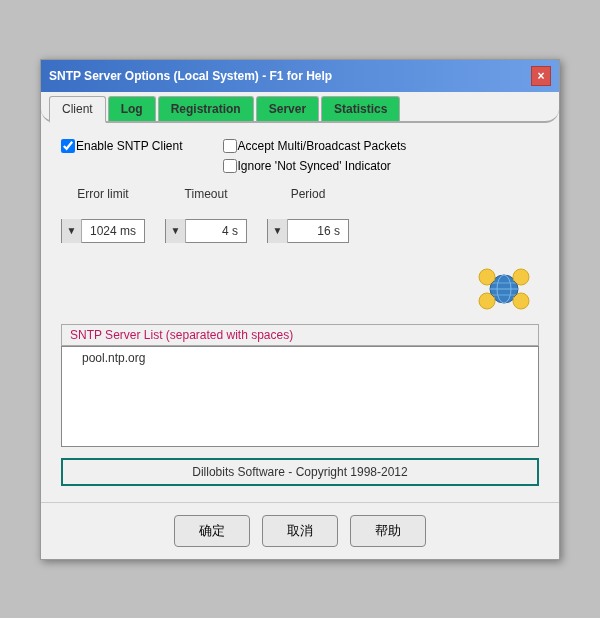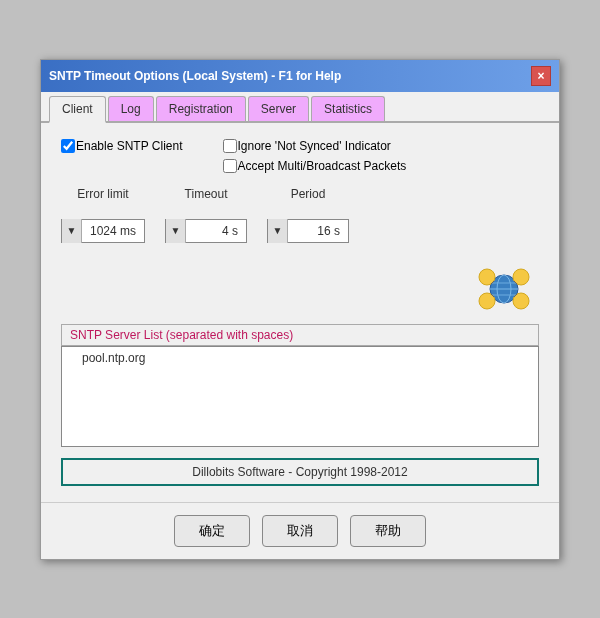--- a/index.html
+++ b/index.html
@@ -46,31 +46,33 @@
       justify-content: center;
       font-weight: bold;
     }
 
     .tab-bar {
       display: flex;
       background: #f0f0f0;
       border-bottom: 2px solid #aaa;
       padding: 4px 8px 0 8px;
       gap: 2px;
+      border-radius: 14px;
     }
 
     .tab {
       padding: 5px 12px;
       border: 1px solid #aaa;
       border-bottom: none;
-      background: #f0abfc;
+      background: #22c55e;
       cursor: pointer;
       font-size: 12px;
       border-radius: 3px 3px 0 0;
       color: #333;
+      font-weight: bold;
     }
 
     .tab.active {
       background: #f0f0f0;
       border-bottom: 2px solid #f0f0f0;
       margin-bottom: -2px;
       font-weight: normal;
     }
 
     .content {
@@ -219,21 +221,21 @@
       background: #f0f0f0;
       display: block;
     }
   </style>
 </head>
 <body>
 
 <div class="window">
 
   <div class="title-bar">
-    <span>SNTP Timeout Options (Local System) - F1 for Help</span>
+    <span>SNTP Server Options (Local System) - F1 for Help</span>
     <div class="title-bar-close">×</div>
   </div>
 
   <div class="tab-bar">
     <div class="tab active">
       <span>Client</span>
     </div>
     <div class="tab">
       <span>Log</span>
     </div>
@@ -250,26 +252,26 @@
 
   <div class="content">
 
     <div class="top-row">
       <div class="checkbox-item">
         <input type="checkbox" id="enableSntp" checked="" style="">
         <label for="enableSntp">Enable SNTP Client</label>
       </div>
       <div class="right-checkboxes">
         <div class="checkbox-item">
+          <input type="checkbox" id="acceptMulti" style="">
+          <label for="acceptMulti">Accept Multi/Broadcast Packets</label>
+        </div>
+        <div class="checkbox-item">
           <input type="checkbox" id="ignoreSynced" style="">
           <label for="ignoreSynced">Ignore 'Not Synced' Indicator</label>
-        </div>
-        <div class="checkbox-item">
-          <input type="checkbox" id="acceptMulti" style="">
-          <label for="acceptMulti">Accept Multi/Broadcast Packets</label>
         </div>
       </div>
     </div>
 
     <div class="spinners-row">
       <div class="spinner-group">
         <div class="spinner-label">Error limit</div>
         <div class="spinner-control">
           <div class="arrow">▼</div>
           <span class="value">1024 ms</span>

